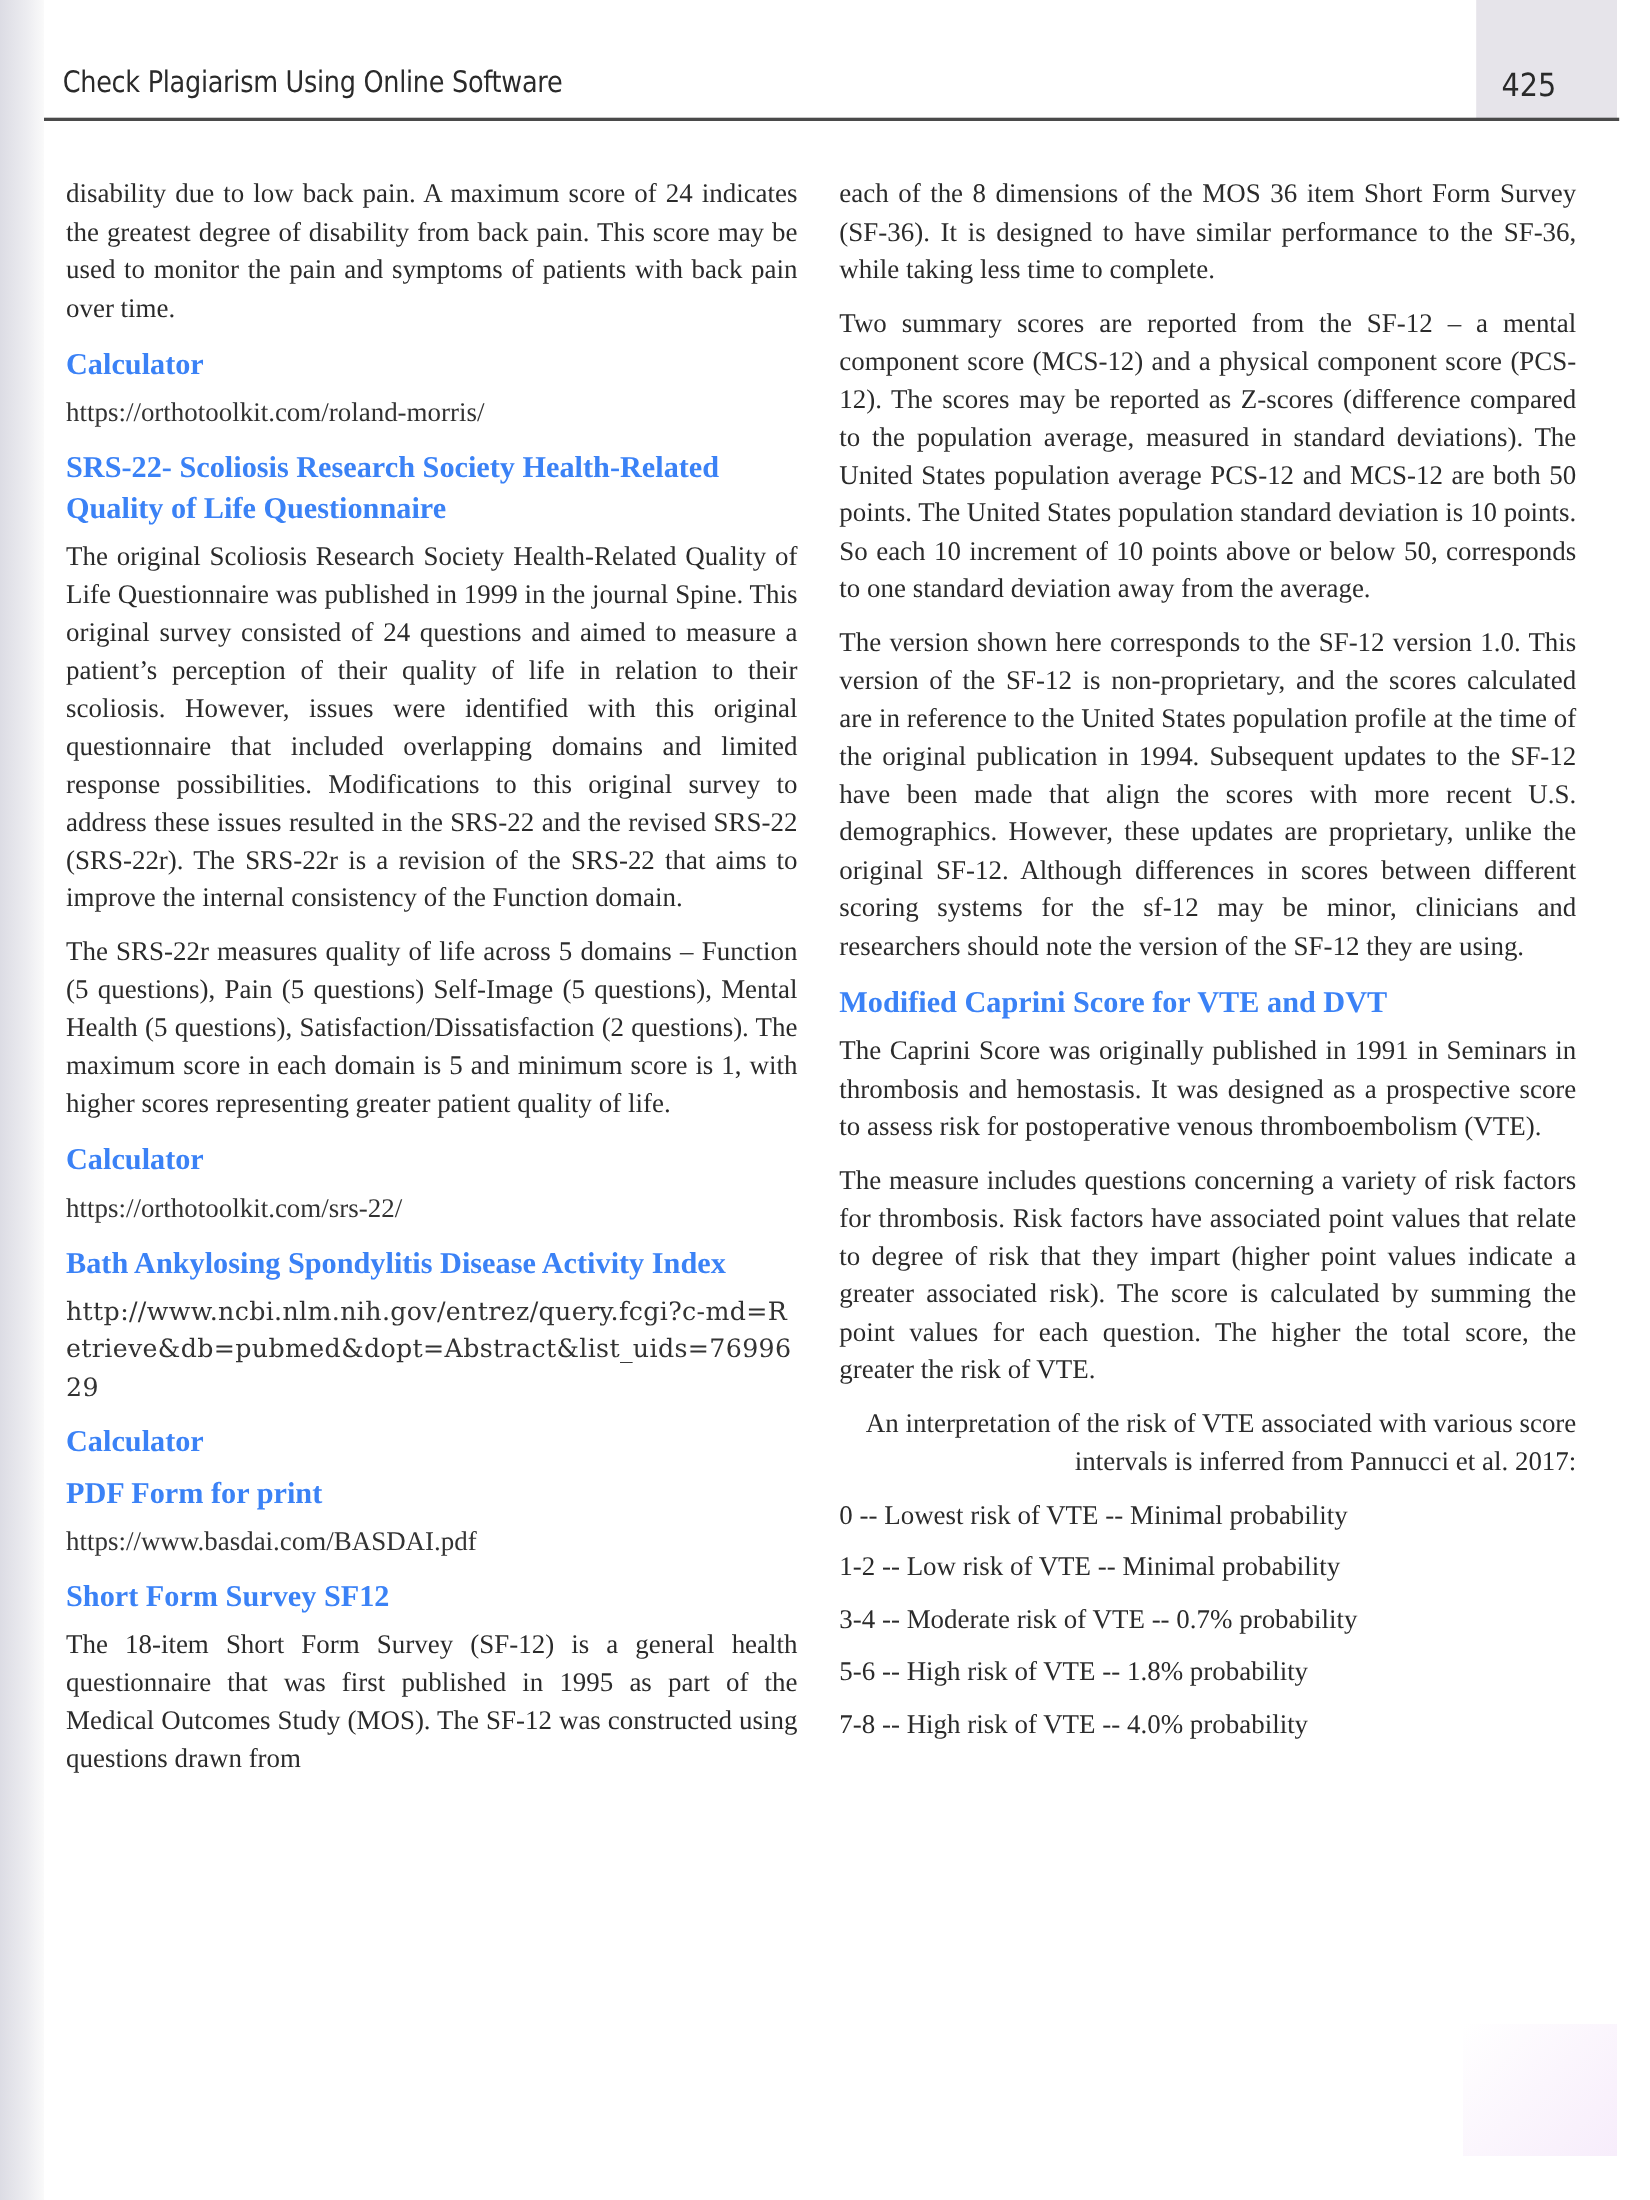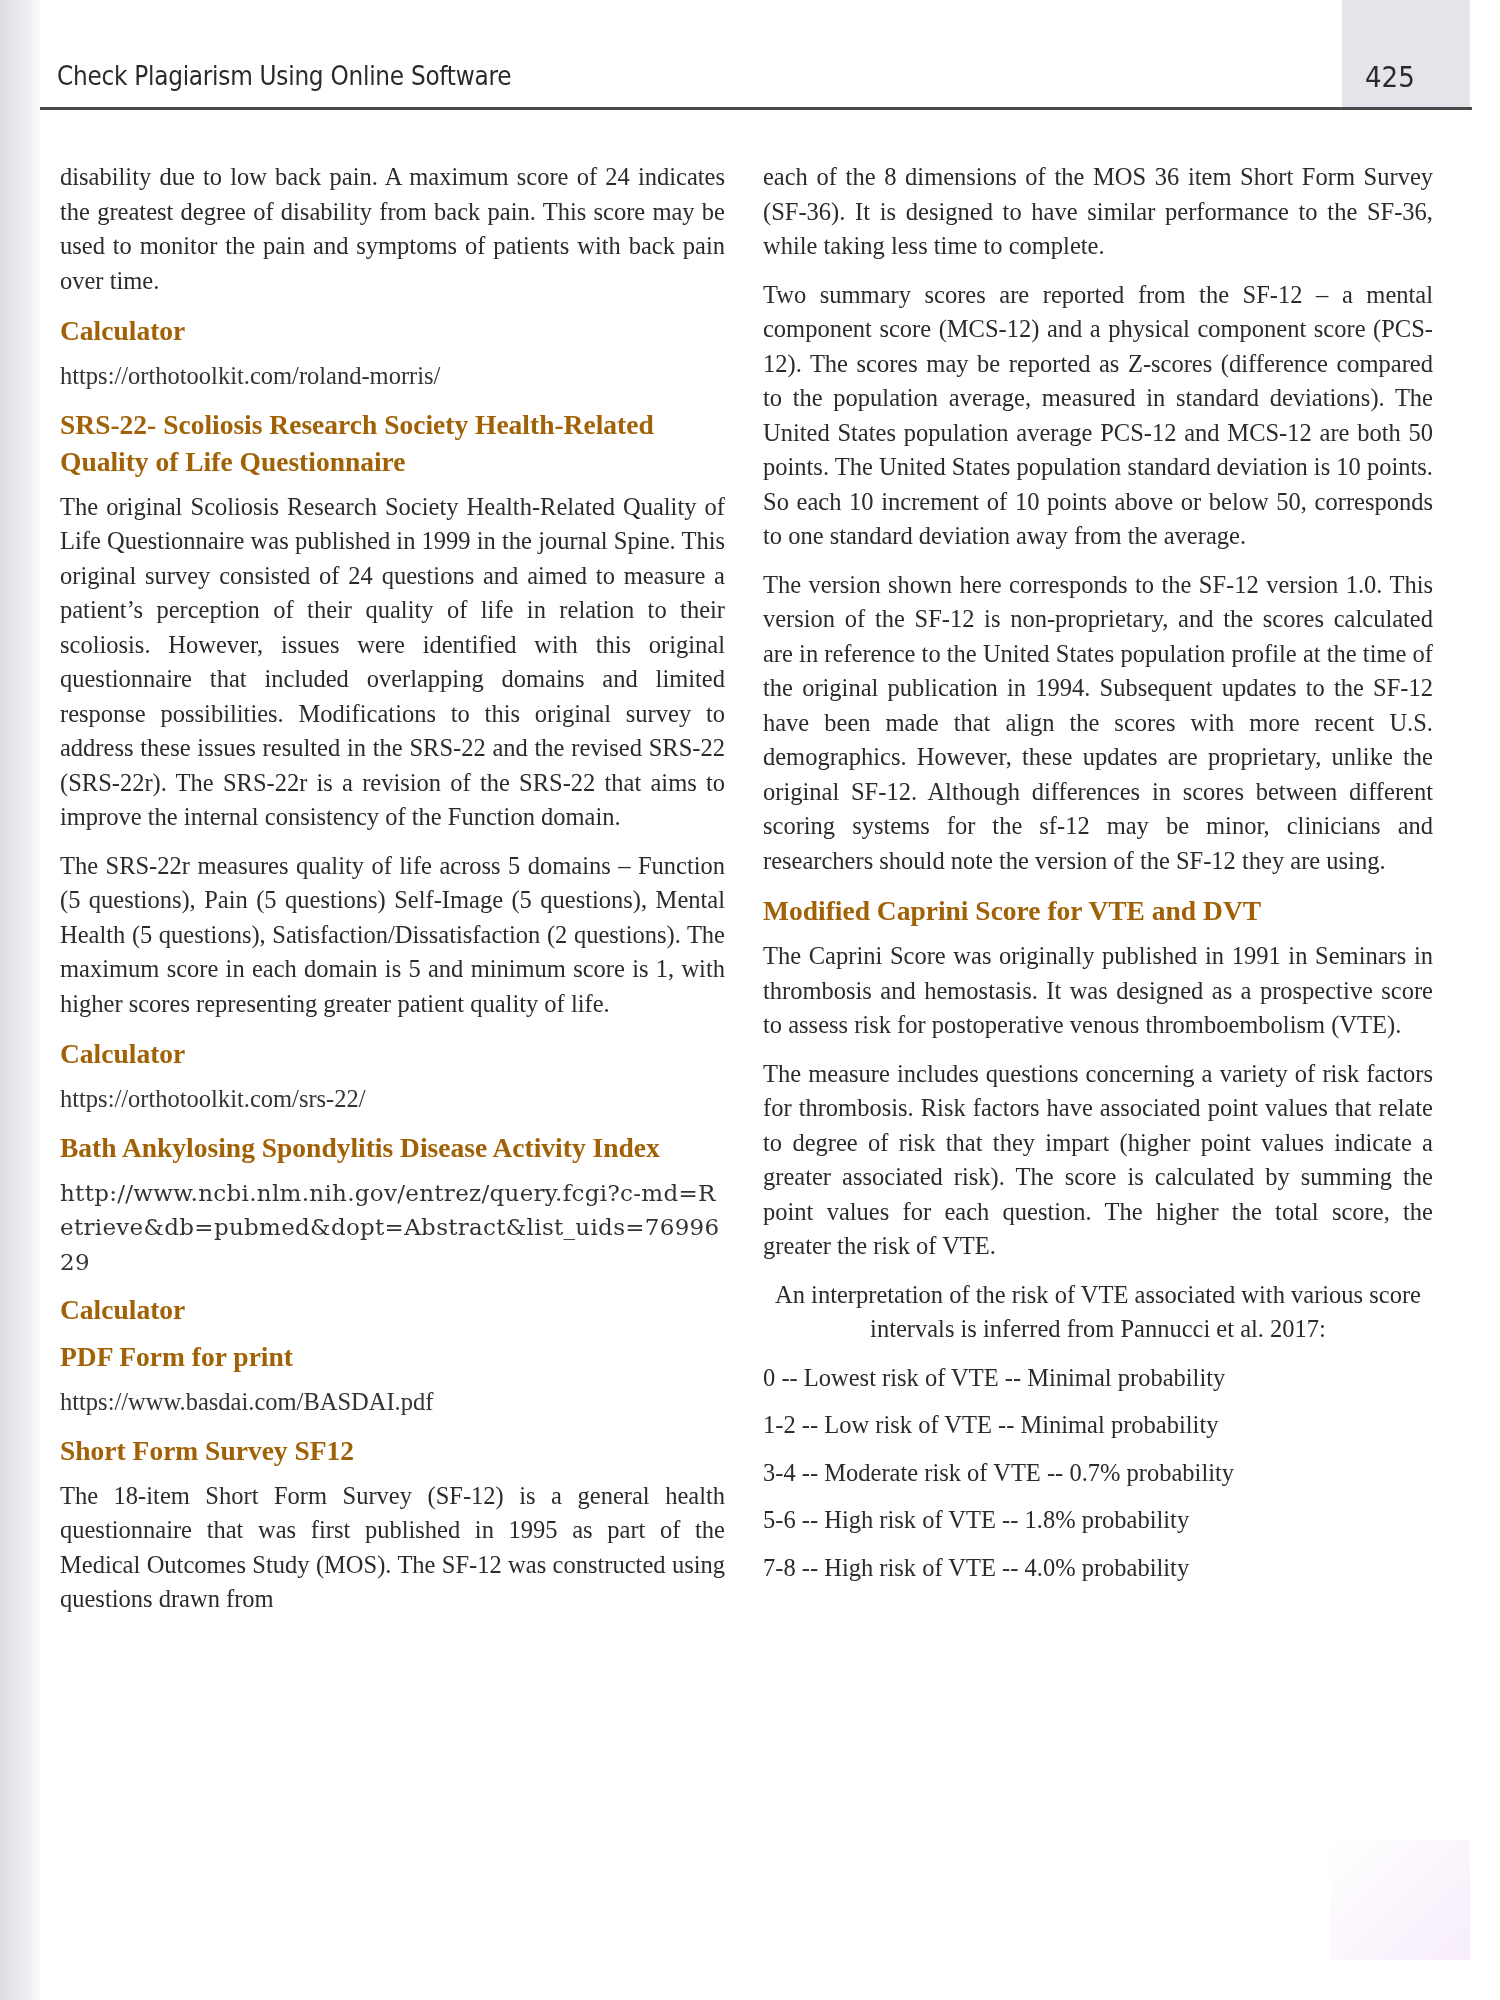--- a/index.html
+++ b/index.html
@@ -33,21 +33,21 @@
   }
   .col {
     position: absolute; top: 160px; width: 665px;
     font-size: 24.5px; line-height: 34.5px;
   }
   .col.left { left: 50px; margin-left: 10px; }
   .col.right { left: 763px; top: 160px; width: 670px; }
   .p { margin: 0 0 14px 0; text-align: justify; }
   .h {
     font-weight: bold; font-size: 27.5px; line-height: 37px; margin: 0 0 10px 0;
-    color: #a16207;
+    color: #3b82f6;
   }
   .url { margin: 0 0 12px 0; color: #333; }
   .url.mono { font-family: "DejaVu Serif", serif; font-size: 23px; letter-spacing: 0.3px; }
   .list-item { margin: 0 0 13px 0; color: #2b2b2b; }
   .corner-tint {
     position: absolute; left: 1330px; top: 1840px; width: 140px; height: 120px;
     background: linear-gradient(135deg, rgba(255,255,255,0) 0%, rgba(245,232,250,0.8) 100%);
   }
 </style>
 </head>
@@ -77,21 +77,21 @@
   <p class="p">The 18-item Short Form Survey (SF-12) is a general health questionnaire that was first published in 1995 as part of the Medical Outcomes Study (MOS). The SF-12 was constructed using questions drawn from</p>
 </div>
 
 <div class="col right">
   <p class="p">each of the 8 dimensions of the MOS 36 item Short Form Survey (SF-36). It is designed to have similar performance to the SF-36, while taking less time to complete.</p>
   <p class="p">Two summary scores are reported from the SF-12 – a mental component score (MCS-12) and a physical component score (PCS-12). The scores may be reported as Z-scores (difference compared to the population average, measured in standard deviations). The United States population average PCS-12 and MCS-12 are both 50 points. The United States population standard deviation is 10 points. So each 10 increment of 10 points above or below 50, corresponds to one standard deviation away from the average.</p>
   <p class="p">The version shown here corresponds to the SF-12 version 1.0. This version of the SF-12 is non-proprietary, and the scores calculated are in reference to the United States population profile at the time of the original publication in 1994. Subsequent updates to the SF-12 have been made that align the scores with more recent U.S. demographics. However, these updates are proprietary, unlike the original SF-12. Although differences in scores between different scoring systems for the sf-12 may be minor, clinicians and researchers should note the version of the SF-12 they are using.</p>
   <div class="h">Modified Caprini Score for VTE and DVT</div>
   <p class="p">The Caprini Score was originally published in 1991 in Seminars in thrombosis and hemostasis. It was designed as a prospective score to assess risk for postoperative venous thromboembolism (VTE).</p>
   <p class="p">The measure includes questions concerning a variety of risk factors for thrombosis. Risk factors have associated point values that relate to degree of risk that they impart (higher point values indicate a greater associated risk). The score is calculated by summing the point values for each question. The higher the total score, the greater the risk of VTE.</p>
-  <p class="p" style="text-align:center;">An interpretation of the risk of VTE associated with various score intervals is inferred from Pannucci et al. 2017:</p>
+  <p class="p" style="text-align:right;">An interpretation of the risk of VTE associated with various score intervals is inferred from Pannucci et al. 2017:</p>
   <div>
     <div class="list-item">0 -- Lowest risk of VTE -- Minimal probability</div>
     <div class="list-item">1-2 -- Low risk of VTE -- Minimal probability</div>
     <div class="list-item">3-4 -- Moderate risk of VTE -- 0.7% probability</div>
     <div class="list-item">5-6 -- High risk of VTE -- 1.8% probability</div>
     <div class="list-item">7-8 -- High risk of VTE -- 4.0% probability</div>
   </div>
 </div>
 
 <div class="corner-tint"></div>

